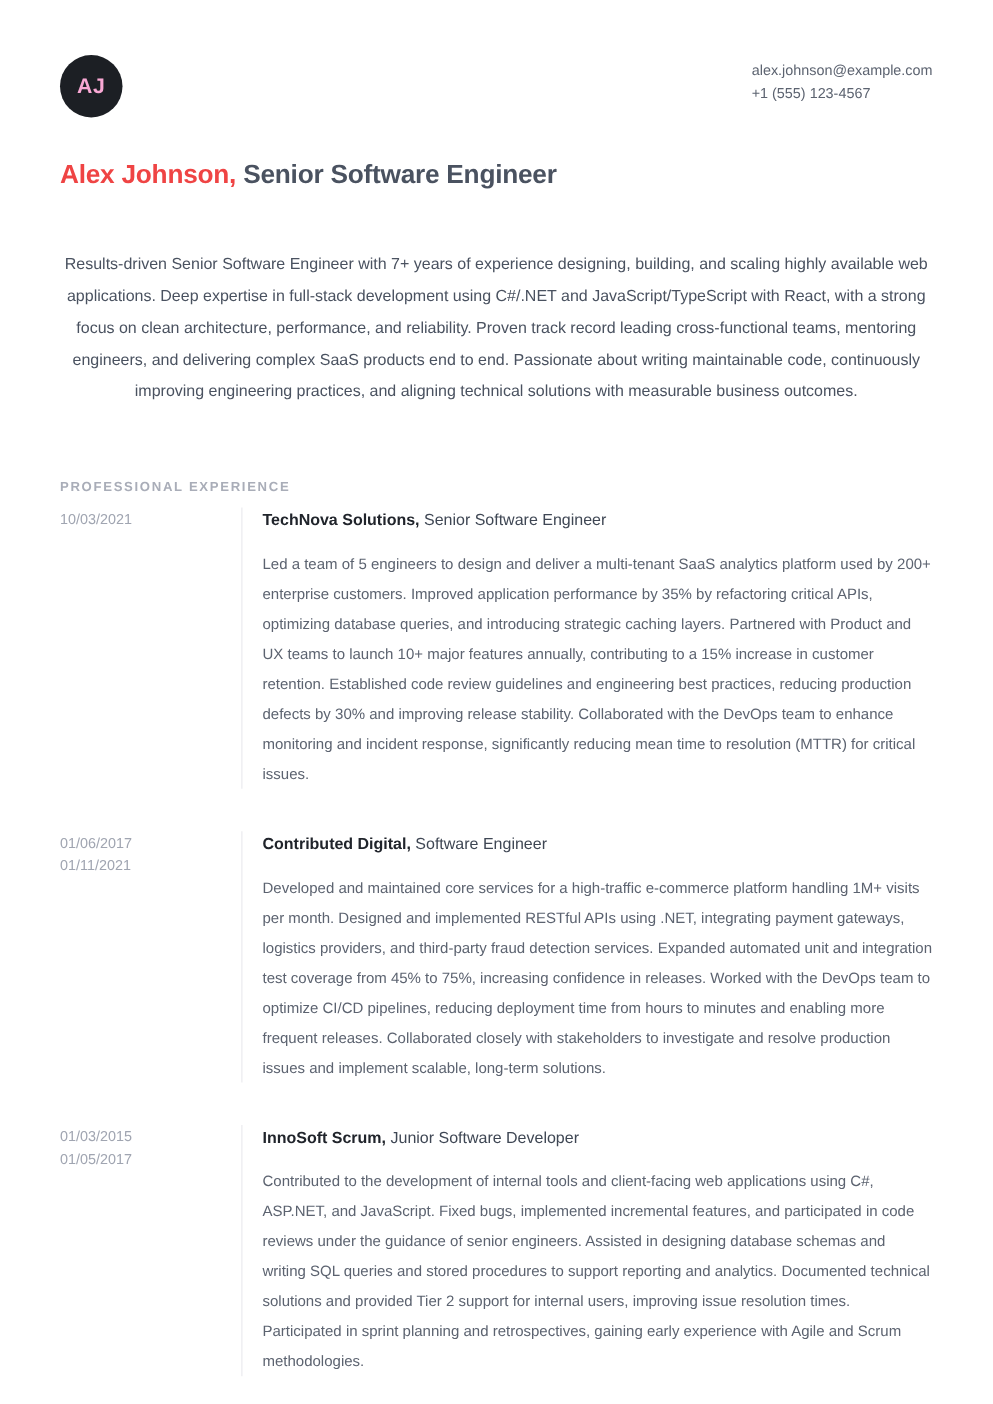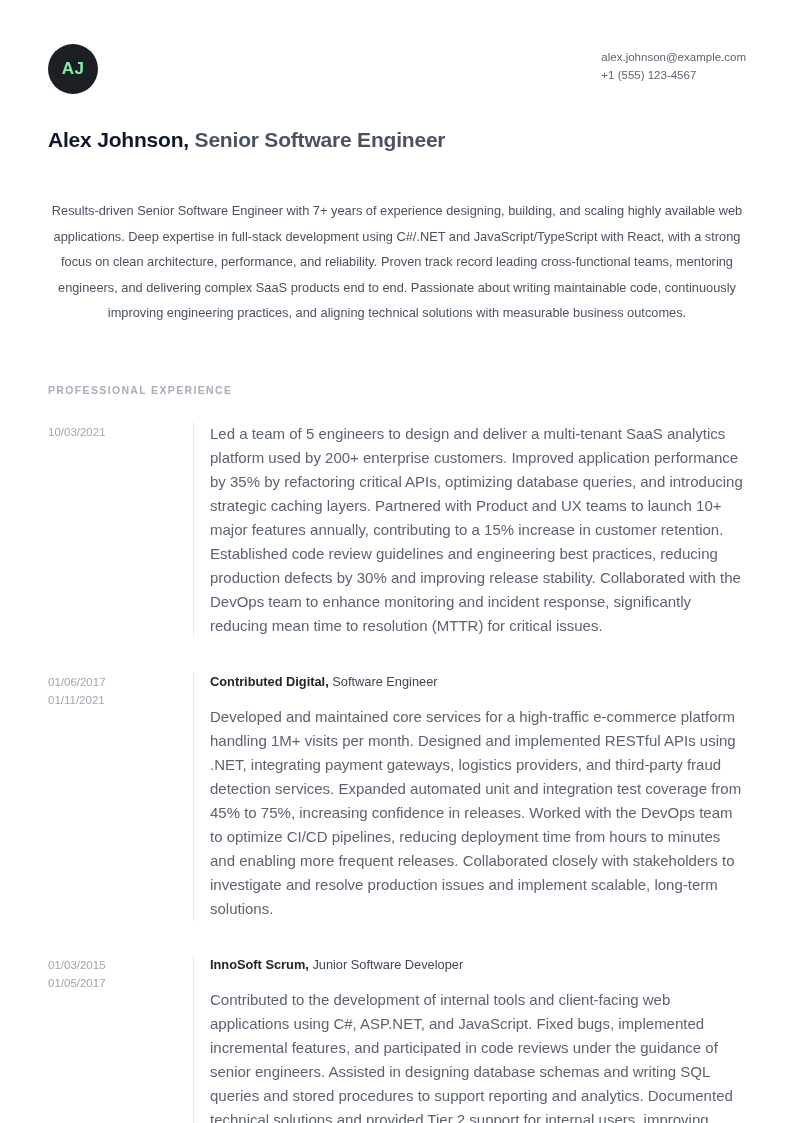--- a/index.html
+++ b/index.html
@@ -30,21 +30,21 @@
     display: flex;
     align-items: flex-start;
     justify-content: space-between;
     height: 58px;
   }
   .avatar {
     width: 50px;
     height: 50px;
     border-radius: 50%;
     background: #1c1f24;
-    color: #86efac;
+    color: #f9a8d4;
     display: flex;
     align-items: center;
     justify-content: center;
     font-size: 17px;
     font-weight: 700;
     letter-spacing: 0.5px;
     font-family: "Liberation Sans", sans-serif;
     flex: 0 0 auto;
   }
   .contact {
@@ -57,21 +57,21 @@
   .contact div { white-space: nowrap; }
 
   
   .name-line {
     margin-top: 24px;
     font-size: 21px;
     line-height: 28px;
     font-weight: 700;
     letter-spacing: -0.2px;
   }
-  .name-line .fullname { color: #0f172a; }
+  .name-line .fullname { color: #ef4444; }
   .name-line .jobtitle { color: #4a5260; font-weight: 700; }
 
   
   .summary {
     margin-top: 44px;
     font-size: 12.8px;
     line-height: 25.5px;
     color: #4a5260;
     max-width: 700px;
     text-align: center;
@@ -80,21 +80,21 @@
   
   .section {
     margin-top: 58px;
   }
   .section-title {
     font-size: 10.5px;
     letter-spacing: 1.35px;
     font-weight: 600;
     color: #a9adb8;
     text-transform: uppercase;
-    margin-bottom: 26px;
+    margin-bottom: 10px;
   }
 
   .entry {
     display: flex;
     align-items: flex-start;
     margin-bottom: 34px;
   }
   .entry:last-child { margin-bottom: 0; }
 
   .entry-dates {
@@ -121,21 +121,21 @@
   .entry-head .company {
     font-weight: 700;
     color: #20242b;
   }
   .entry-head .role {
     font-weight: 400;
     color: #3f4754;
   }
 
   .entry-desc {
-    font-size: 15px;
+    font-size: 12px;
     line-height: 24px;
     color: #5c6370;
   }
 </style>
 </head>
 <body>
 
 <div class="page">
 
   <div class="header">
@@ -155,20 +155,24 @@
 
   <div class="section experience">
     <div class="section-title">PROFESSIONAL EXPERIENCE</div>
 
     <div class="entry">
       <div class="entry-dates">
         <div>10/03/2021</div>
         <div></div>
       </div>
       <div class="entry-body">
+        <div class="entry-head">
+          <span class="company">TechNova Solutions,</span>
+          <span class="role">Senior Software Engineer</span>
+        </div>
         <div class="entry-desc">Led a team of 5 engineers to design and deliver a multi-tenant SaaS analytics platform used by 200+ enterprise customers. Improved application performance by 35% by refactoring critical APIs, optimizing database queries, and introducing strategic caching layers. Partnered with Product and UX teams to launch 10+ major features annually, contributing to a 15% increase in customer retention. Established code review guidelines and engineering best practices, reducing production defects by 30% and improving release stability. Collaborated with the DevOps team to enhance monitoring and incident response, significantly reducing mean time to resolution (MTTR) for critical issues.</div>
       </div>
     </div>
 
     <div class="entry">
       <div class="entry-dates">
         <div>01/06/2017</div>
         <div>01/11/2021</div>
       </div>
       <div class="entry-body">

